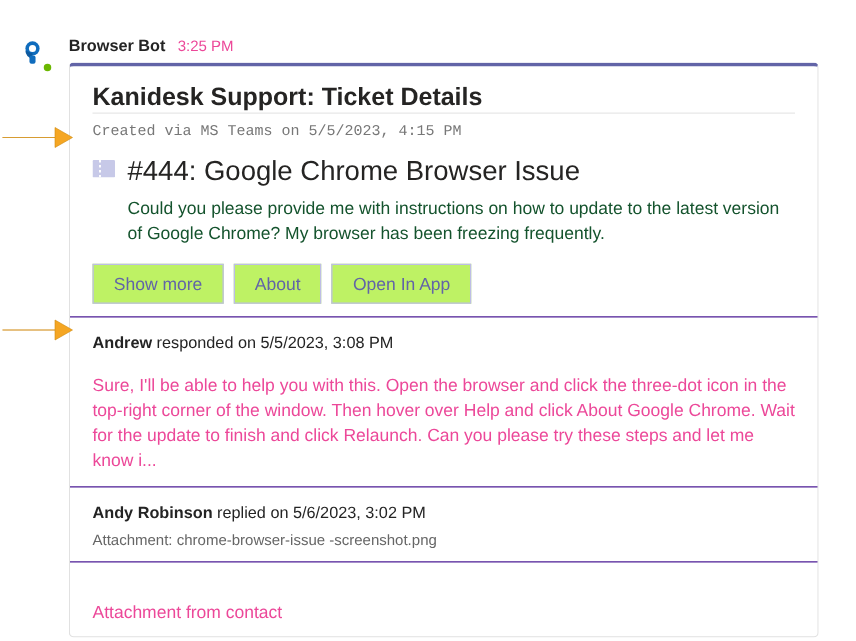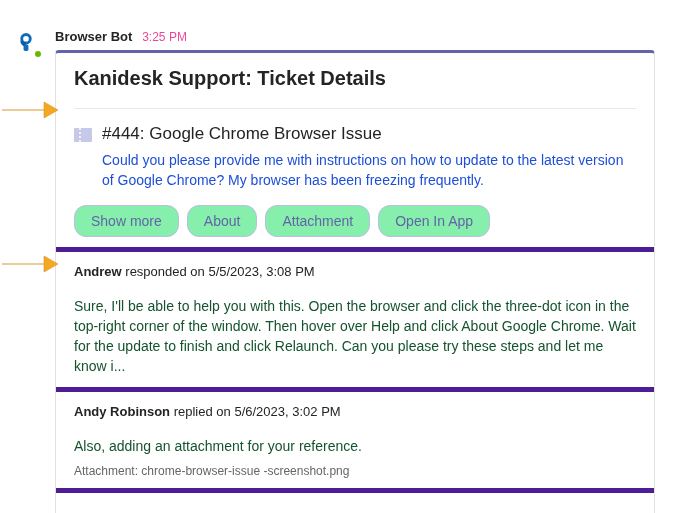--- a/index.html
+++ b/index.html
@@ -53,21 +53,21 @@
       border: 1px solid #e1e1e1;
       border-radius: 4px;
       border-top: 3px solid #6264A7;
       padding: 0;
     }
     .card-inner { padding: 14px 18px 10px 18px; }
     .card-title {
       font-size: 20px;
       font-weight: 600;
       color: #252423;
-      padding-bottom: 18px;
+      padding-bottom: 0;
       border-bottom: 1px solid #e8e8e8;
     }
     .meta-block {
       font-family: "Consolas", "Courier New", monospace;
       font-size: 12px;
       color: #777;
       line-height: 1.5;
       padding: 5px 0 8px 0;
     }
     .ticket-head {
@@ -76,51 +76,51 @@
       gap: 10px;
       margin-top: 2px;
     }
     .ticket-icon {
       width: 18px;
       height: 14px;
       margin-top: 4px;
       flex: 0 0 auto;
     }
     .ticket-icon svg { width: 18px; height: 14px; display:block; }
-    .ticket-title-text { font-size: 17px; font-weight: 400; color: #252423; }
+    .ticket-title-text { font-size: 22px; font-weight: 400; color: #252423; }
     .ticket-body {
       margin-left: 28px;
       margin-top: 6px;
       font-size: 14px;
-      color: #1d4ed8;
+      color: #14532d;
       line-height: 1.45;
     }
     .button-row {
       display: flex;
       gap: 8px;
       margin-top: 14px;
     }
     .pbtn {
       border: 1px solid #bdbde6;
       color: #6264A7;
-      background: #86efac;
-      border-radius: 12px;
+      background: #bef264;
+      border-radius: 0;
       padding: 7px 16px;
       font-size: 14px;
       font-weight: 400;
       cursor: pointer;
       font-family: inherit;
     }
     .reply-block {
       padding: 12px 18px 10px 18px;
-      border-top: 5px solid #4c1d95;
+      border-top: 1px solid #4c1d95;
     }
     .reply-header { font-size: 13px; color: #242424; margin-bottom: 3px; }
     .reply-header .author { font-weight: 700; }
-    .reply-body { font-size: 14px; color: #14532d; line-height: 1.45; margin-top: 17px; }
+    .reply-body { font-size: 14px; color: #ec4899; line-height: 1.45; margin-top: 17px; }
     .reply-att { font-size: 12px; color: #666; margin-top: 8px; }
     .arrow {
       position: absolute;
       left: 0;
       width: 60px;
       height: 22px;
       pointer-events: none;
     }
     .arrow svg { width: 60px; height: 22px; }
     .arrow1 { top: 99px; }
@@ -155,55 +155,54 @@
 <div class="message-block">
   <div class="sender-line">
     <span class="sender-name">Browser Bot</span>
     <span class="sender-time">3:25 PM</span>
   </div>
 
   <div class="card">
     <div class="card-inner">
       <div class="card-title">Kanidesk Support: Ticket Details</div>
       <div class="meta-block">
+        <div>Created via MS Teams on 5/5/2023, 4:15 PM</div>
       </div>
       <div class="ticket-head">
         <div class="ticket-icon">
           <svg viewBox="0 0 18 14">
             <rect x="0" y="0" width="18" height="14" rx="1" fill="#c7c9e8"></rect>
             <line x1="6" y1="0" x2="6" y2="14" stroke="#fff" stroke-width="1.5" stroke-dasharray="2,2"></line>
           </svg>
         </div>
         <div class="ticket-title-text">#444: Google Chrome Browser Issue</div>
       </div>
       <div class="ticket-body">Could you please provide me with instructions on how to update to the latest version of Google Chrome? My browser has been freezing frequently.</div>
       <div class="button-row">
         <button class="pbtn">Show more</button>
         <button class="pbtn">About</button>
-        <button class="pbtn">Attachment</button>
         <button class="pbtn">Open In App</button>
       </div>
     </div>
 
     <div class="reply-block">
       <div class="reply-header">
         <span class="author">Andrew</span>
         <span>responded on</span>
         <span>5/5/2023, 3:08 PM</span>
       </div>
       <div class="reply-body">Sure, I'll be able to help you with this. Open the browser and click the three-dot icon in the top-right corner of the window. Then hover over Help and click About Google Chrome. Wait for the update to finish and click Relaunch. Can you please try these steps and let me know i...</div>
     </div>
 
     <div class="reply-block">
       <div class="reply-header">
         <span class="author">Andy Robinson</span>
         <span>replied on</span>
         <span>5/6/2023, 3:02 PM</span>
       </div>
-      <div class="reply-body">Also, adding an attachment for your reference.</div>
       <div class="reply-att">Attachment: chrome-browser-issue -screenshot.png</div>
     </div>
 
     <div class="reply-block">
       <div class="reply-body">Attachment from contact</div>
 
     </div>
 
   </div>
 </div>

